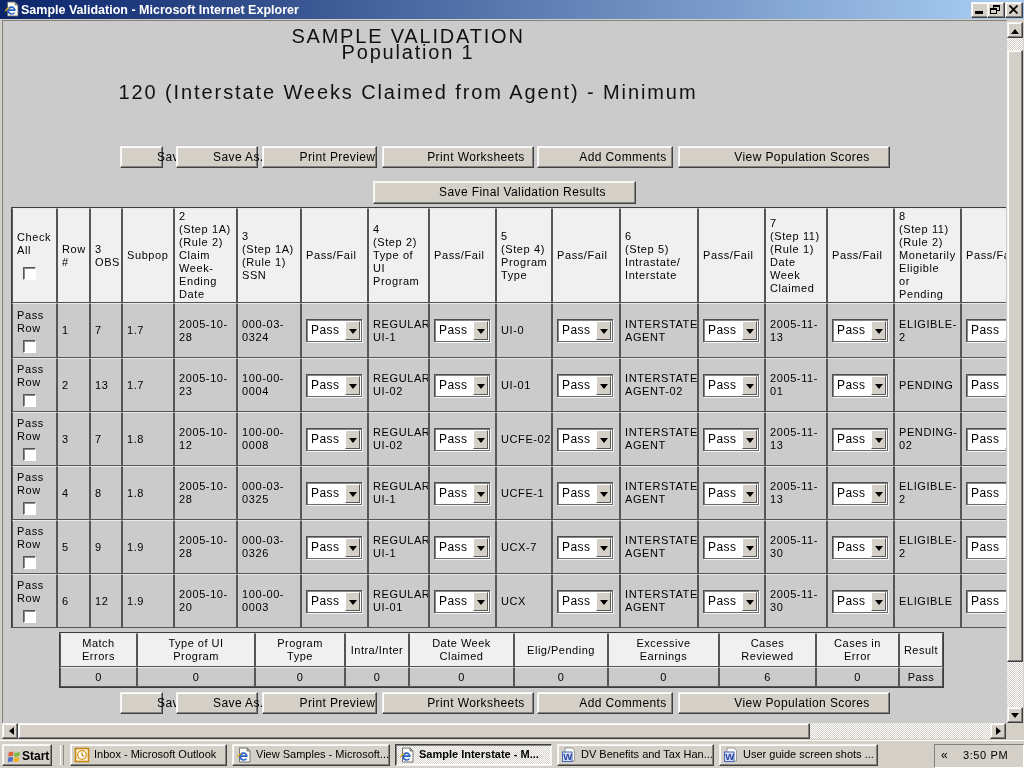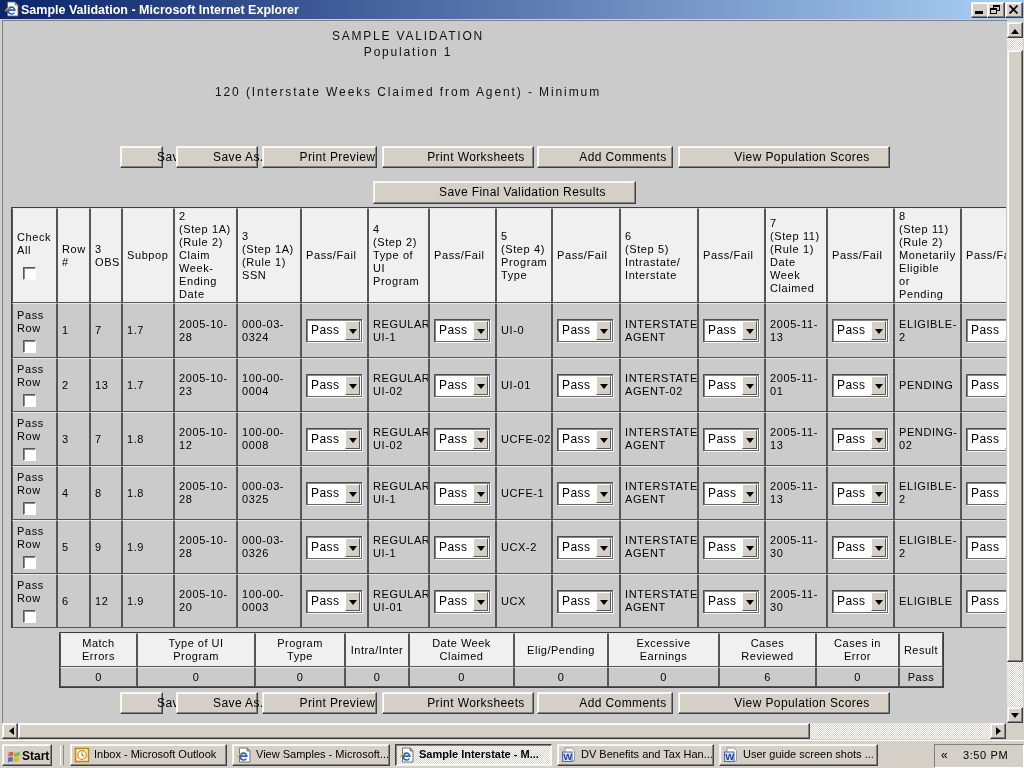--- a/index.html
+++ b/index.html
@@ -14,21 +14,21 @@
  border:1px solid;border-color:#f2f1ee #404040 #404040 #f2f1ee;
  box-shadow:inset -1px -1px 0 #808080,inset 1px 1px 0 #fff;font-size:9px;}
 
 .btn{position:absolute;height:22px;background:#d4d0c8;
  border:1px solid;border-color:#f4f3f0 #404040 #404040 #f4f3f0;
  box-shadow:inset -1px -1px 0 #848480,inset 1px 1px 0 #fdfdfb;
  font-size:12px;letter-spacing:0.4px;color:#000;text-align:center;line-height:20px;
  box-sizing:border-box;white-space:nowrap;padding-left:36px;}
 
 #page{position:absolute;left:3px;top:21px;width:1004px;height:702px;background:#cbcbcb;overflow:hidden;}
-.hdg{position:absolute;left:0;width:810px;text-align:center;font-size:12px;
+.hdg{position:absolute;left:0;width:810px;text-align:center;font-size:20px;
  line-height:16px;letter-spacing:1.8px;color:#111;}
 
 table{border-collapse:separate;border-spacing:0;table-layout:fixed;}
 td{box-sizing:border-box;border:1px solid;border-color:#e9e9e9 #565656 #565656 #565656;
  font-size:11px;line-height:13px;letter-spacing:0.6px;color:#000;
  vertical-align:middle;overflow:hidden;}
 #bigtbl td{padding:1px 1px 1px 4px;line-height:13px;}
 td.hc{background:#f0f0f0;}
 td.dc{background:#cbcbcb;}
 #bigwrap{position:absolute;left:8px;top:186px;width:995px;height:421px;overflow:hidden;}
@@ -230,21 +230,21 @@
  <tr style="height:54px;">
             <td class="dc">Pass Row<span class="cb"></span></td>
             <td class="dc">5</td>
             <td class="dc">9</td>
             <td class="dc">1.9</td>
             <td class="dc">2005-10-<br>28</td>
             <td class="dc">000-03-<br>0326</td>
             <td class="dc pf"><span class="sel"><span class="tx">Pass</span><span class="db"></span></span></td>
             <td class="dc">REGULAR<br>UI-1</td>
             <td class="dc pf"><span class="sel"><span class="tx">Pass</span><span class="db"></span></span></td>
-            <td class="dc">UCX-2</td>
+            <td class="dc">UCX-7</td>
             <td class="dc pf"><span class="sel"><span class="tx">Pass</span><span class="db"></span></span></td>
             <td class="dc">INTERSTATE<br>AGENT</td>
             <td class="dc pf"><span class="sel"><span class="tx">Pass</span><span class="db"></span></span></td>
             <td class="dc">2005-11-<br>30</td>
             <td class="dc pf"><span class="sel"><span class="tx">Pass</span><span class="db"></span></span></td>
             <td class="dc">ELIGIBLE-<br>2</td>
             <td class="dc pf"><span class="sel"><span class="tx">Pass</span><span class="db"></span></span></td>
           </tr>
  <tr style="height:54px;">
             <td class="dc">Pass Row<span class="cb"></span></td>

